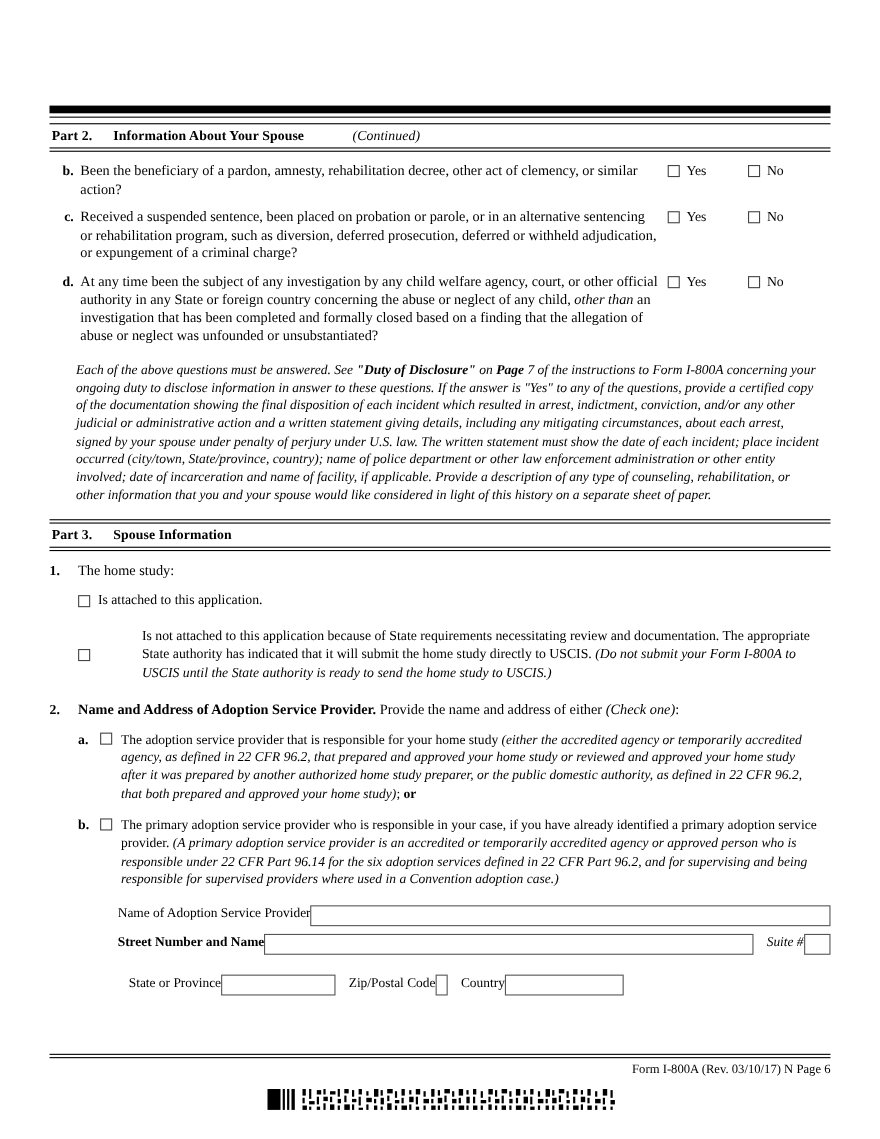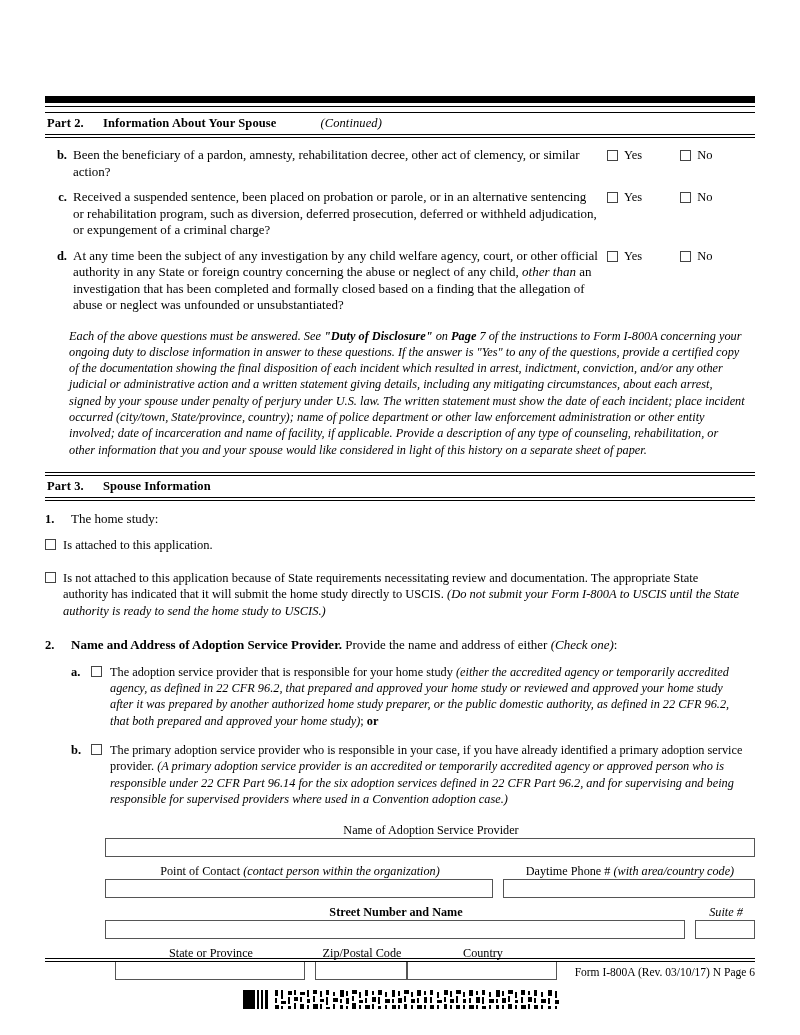--- a/index.html
+++ b/index.html
@@ -142,22 +142,23 @@
   .num-text {
     flex: 1 1 auto;
     font-size: 13px;
     line-height: 16.5px;
   }
   .num-text b { font-weight: bold; }
   .num-text i { font-style: italic; }
 
   .cb-row {
     display: flex;
-    align-items: flex-start;
+    align-items: center;
     margin-top: 10px;
+    margin-left: 26px;
   }
   .cb-row .cbox {
     margin-top: 2px;
     margin-right: 7px;
     flex: 0 0 11px;
   }
   .cb-text {
     flex: 1 1 auto;
     font-size: 12.5px;
     line-height: 16.5px;
@@ -209,21 +210,21 @@
     border: 1px solid #555;
     height: 19px;
     background: #fff;
     box-sizing: border-box;
   }
   .frow {
     display: flex;
     align-items: flex-end;
     margin-top: 7px;
   }
-  .fcol { display: flex; flex-direction: column; text-align: center; }
+  .fcol { display: flex; flex-direction: row; }
 
   
   .footer-rule-wrap {
     position: absolute;
     left: 45px;
     top: 958px;
     width: 710px;
   }
   .footer-text {
     position: absolute;
@@ -321,21 +322,21 @@
     <div class="num-row">
       <div class="num-label">1.</div>
       <div class="num-text">The home study:</div>
     </div>
 
     <div class="cb-row">
       <span class="cbox"></span>
       <span class="cb-text">Is attached to this application.</span>
     </div>
 
-    <div class="cb-row" style="margin-top:16px;">
+    <div class="cb-row" style="margin-top:16px;gap:40px;">
       <span class="cbox"></span>
       <span class="cb-text"><span>Is not attached to this application because of State requirements necessitating review and documentation.  The appropriate State authority has indicated that it will submit the home study directly to USCIS.  </span><i>(Do not submit your Form I-800A to USCIS until the State authority is ready to send the home study to USCIS.)</i></span>
     </div>
 
     <div class="num-row" style="margin-top:18px;">
       <div class="num-label">2.</div>
       <div class="num-text"><b>Name and Address of Adoption Service Provider.</b><span>  Provide the name and address of either </span><i>(Check one)</i><span>:</span></div>
     </div>
 
     <div class="ab-row">
@@ -350,52 +351,42 @@
       <span class="ab-text"><span>The primary adoption service provider who is responsible in your case, if you have already identified a primary adoption service provider.  </span><i>(A primary adoption service provider is an accredited or temporarily accredited agency or approved person who is responsible under 22 CFR Part 96.14 for the six adoption services defined in 22 CFR Part 96.2, and for supervising and being responsible for supervised providers where used in a Convention adoption case.)</i></span>
     </div>
 
     <div class="fields">
 
       <div class="fcol">
         <div class="field-label">Name of Adoption Service Provider</div>
         <div class="field-box" style="width:650px;"></div>
       </div>
 
-      <div class="frow">
-        <div class="fcol" style="width:388px;">
-          <div class="field-label"><span>Point of Contact </span><i>(contact person within the organization)</i></div>
-          <div class="field-box" style="width:388px;"></div>
-        </div>
-        <div class="fcol" style="width:252px; margin-left:10px;">
-          <div class="field-label"><span>Daytime Phone # </span><i>(with area/country code)</i></div>
-          <div class="field-box" style="width:252px;"></div>
-        </div>
-      </div>
 
       <div class="frow">
         <div class="fcol" style="width:580px;font-weight:bold;">
           <div class="field-label">Street Number and Name</div>
           <div class="field-box" style="width:580px;"></div>
         </div>
         <div class="fcol" style="width:60px; margin-left:10px;font-style:italic;">
           <div class="field-label">Suite #</div>
           <div class="field-box" style="width:60px;"></div>
         </div>
       </div>
 
       <div class="frow">
         <div class="fcol" style="width:190px; margin-left:10px;">
           <div class="field-label">State or Province</div>
           <div class="field-box" style="width:190px;"></div>
         </div>
-        <div class="fcol" style="width:92px; margin-left:10px;">
+        <div class="fcol" style="width:92px; margin-left:10px;margin-top:11px;">
           <div class="field-label">Zip/Postal Code</div>
           <div class="field-box" style="width:92px;"></div>
         </div>
-        <div class="fcol" style="width:150px; ">
+        <div class="fcol" style="width:150px; margin-left:10px;">
           <div class="field-label">Country</div>
           <div class="field-box" style="width:150px;"></div>
         </div>
       </div>
 
     </div>
 
   </div>
 
   <div class="footer-rule-wrap">

